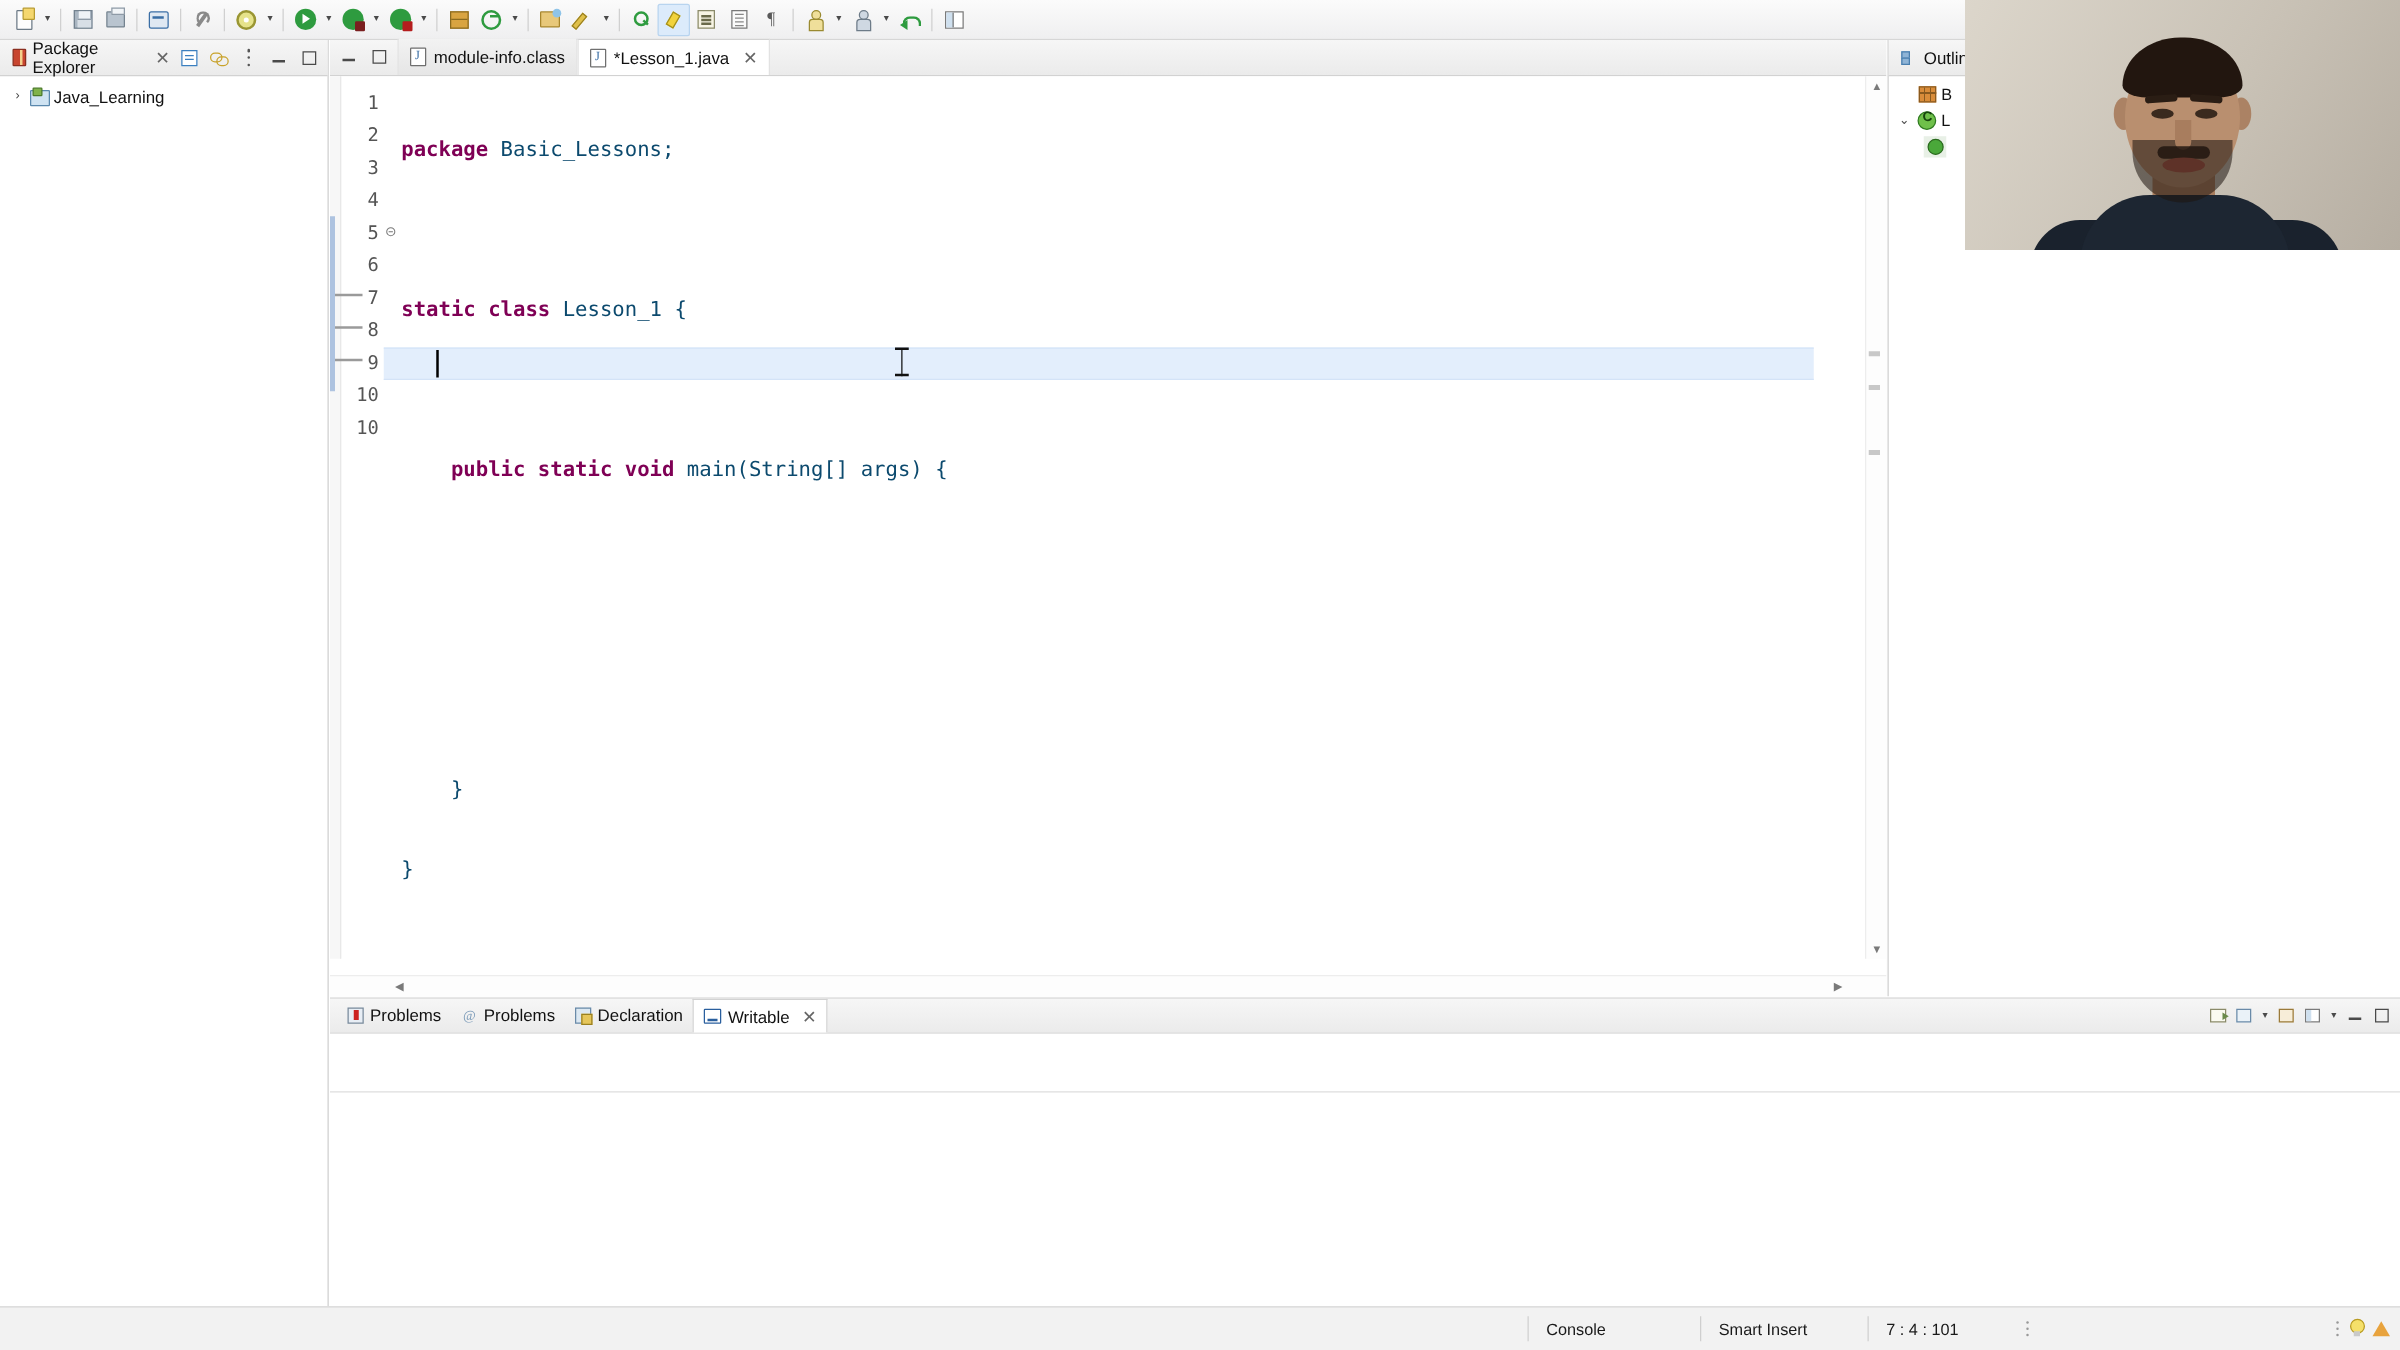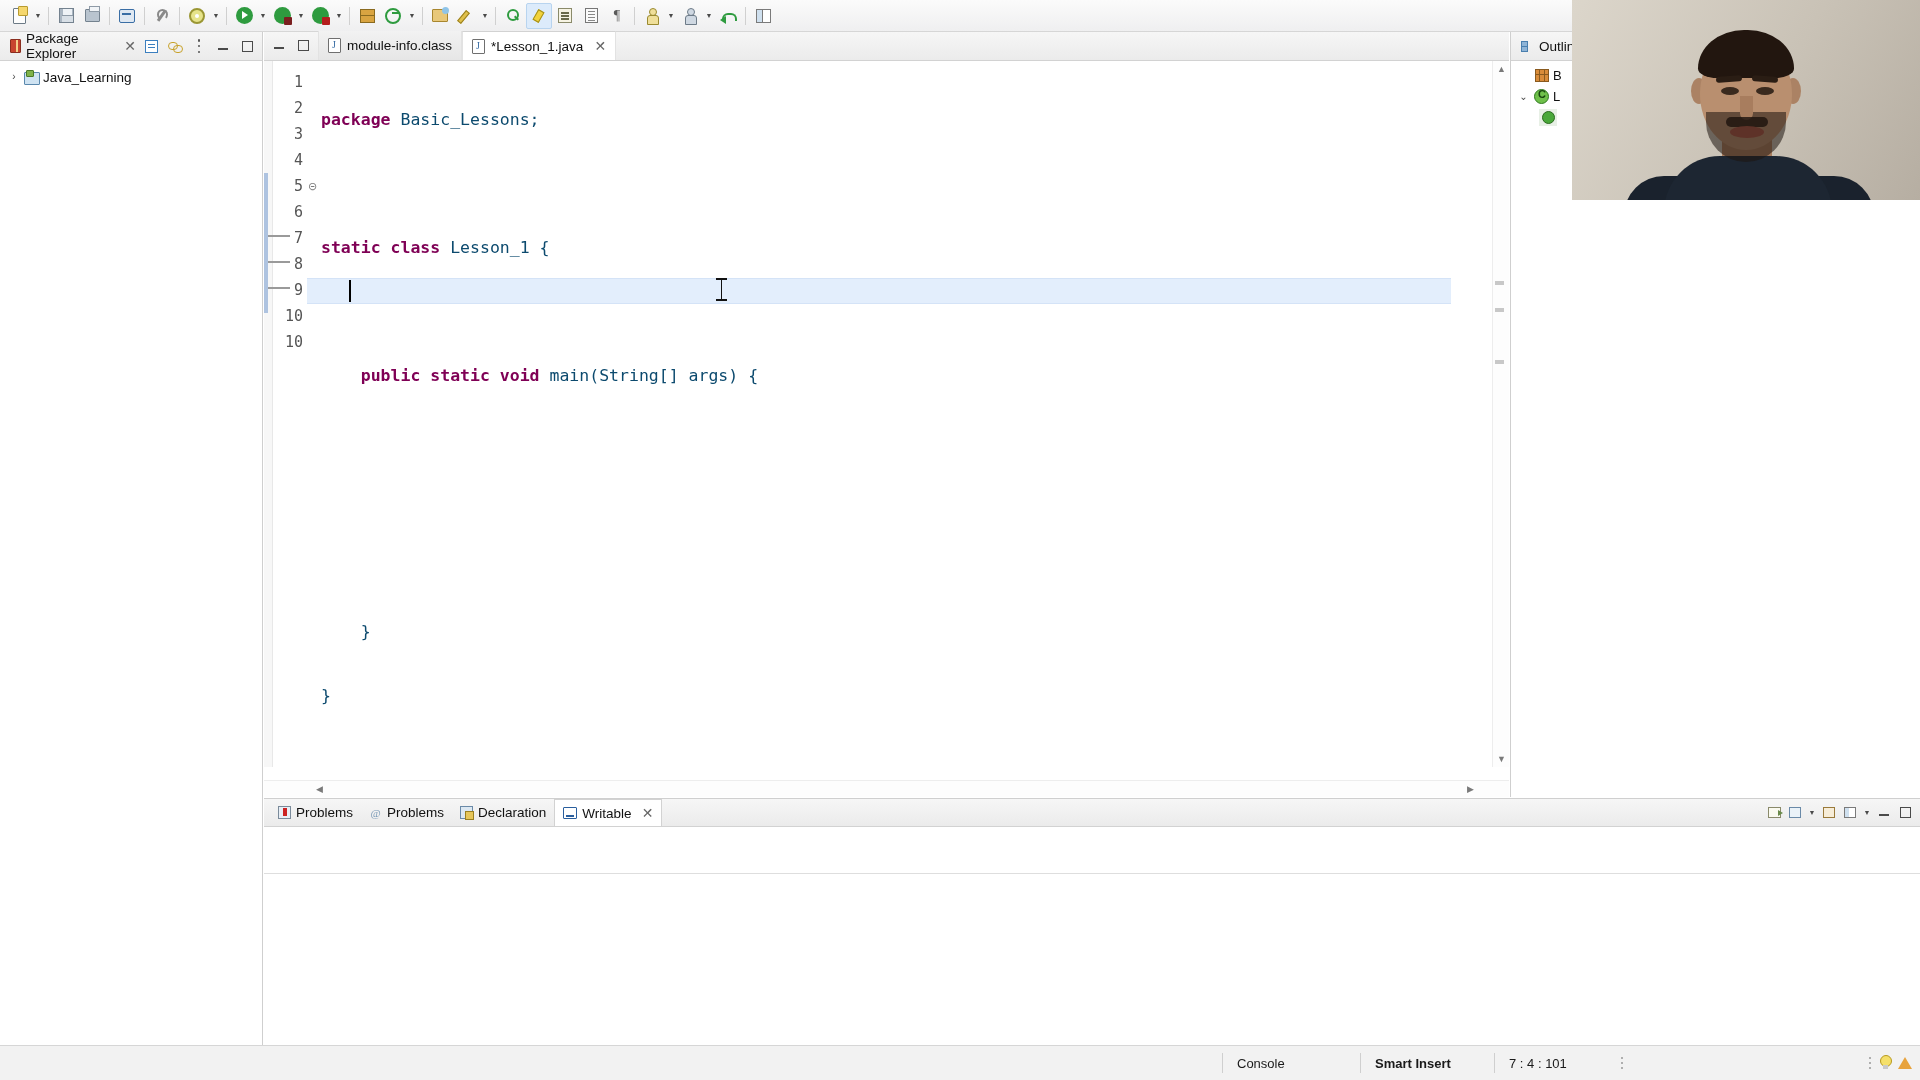--- a/index.html
+++ b/index.html
@@ -569,21 +569,21 @@
     <div class="console-body">
       <div class="console-line"></div>
     </div>
   </div>
 
   <div class="statusbar">
     <div style="width:1222px;"></div>
     <div class="sb-div"></div>
     <div class="sb-cell" style="width:137px;padding-left:14px;">Console</div>
     <div class="sb-div"></div>
-    <div class="sb-cell" style="width:133px;padding-left:14px;font-weight:bold;">Smart Insert</div>
+    <div class="sb-cell" style="width:133px;padding-left:14px;">Smart Insert</div>
     <div class="sb-div"></div>
     <div class="sb-cell" style="width:125px;padding-left:14px;">7 : 4 : 101</div>
     <div class="sb-dots">
         <i></i>
         <i></i>
         <i></i>
       </div>
     <div class="sb-right">
       <div class="sb-dots">
           <i></i>

